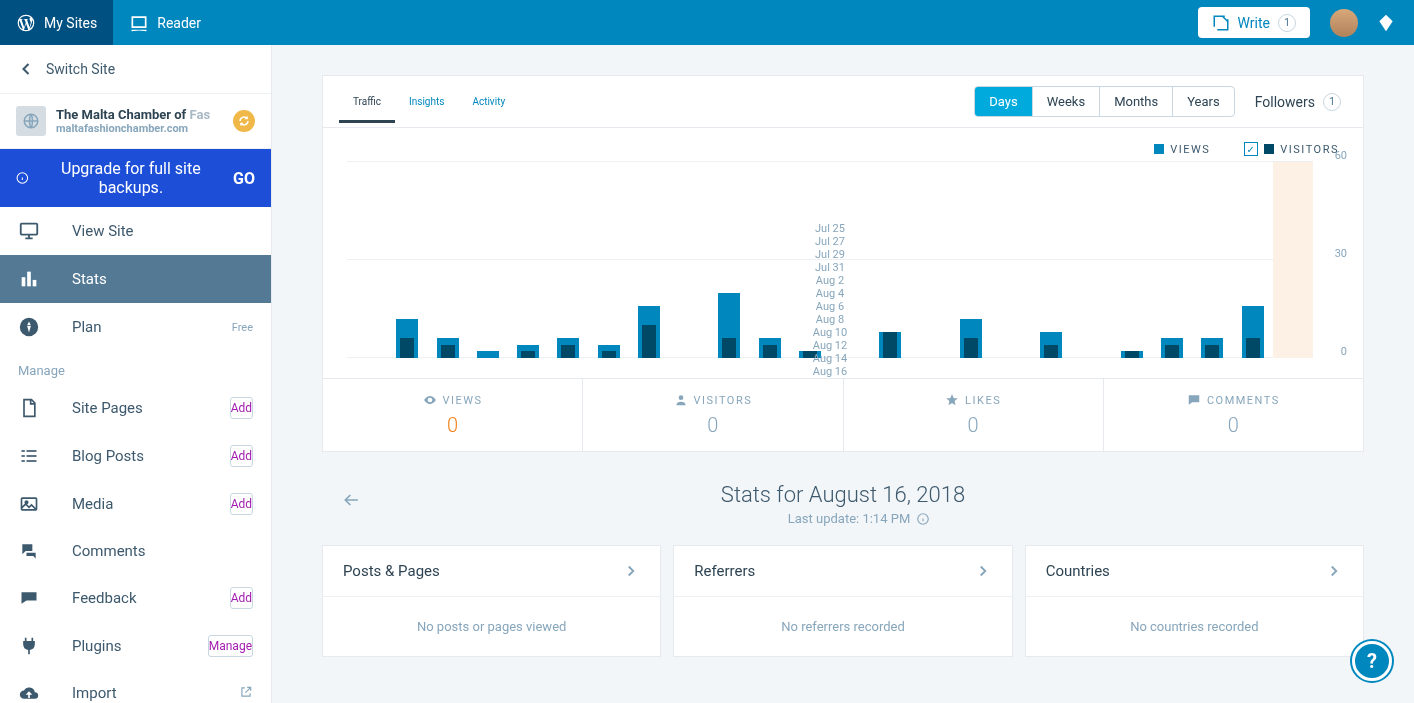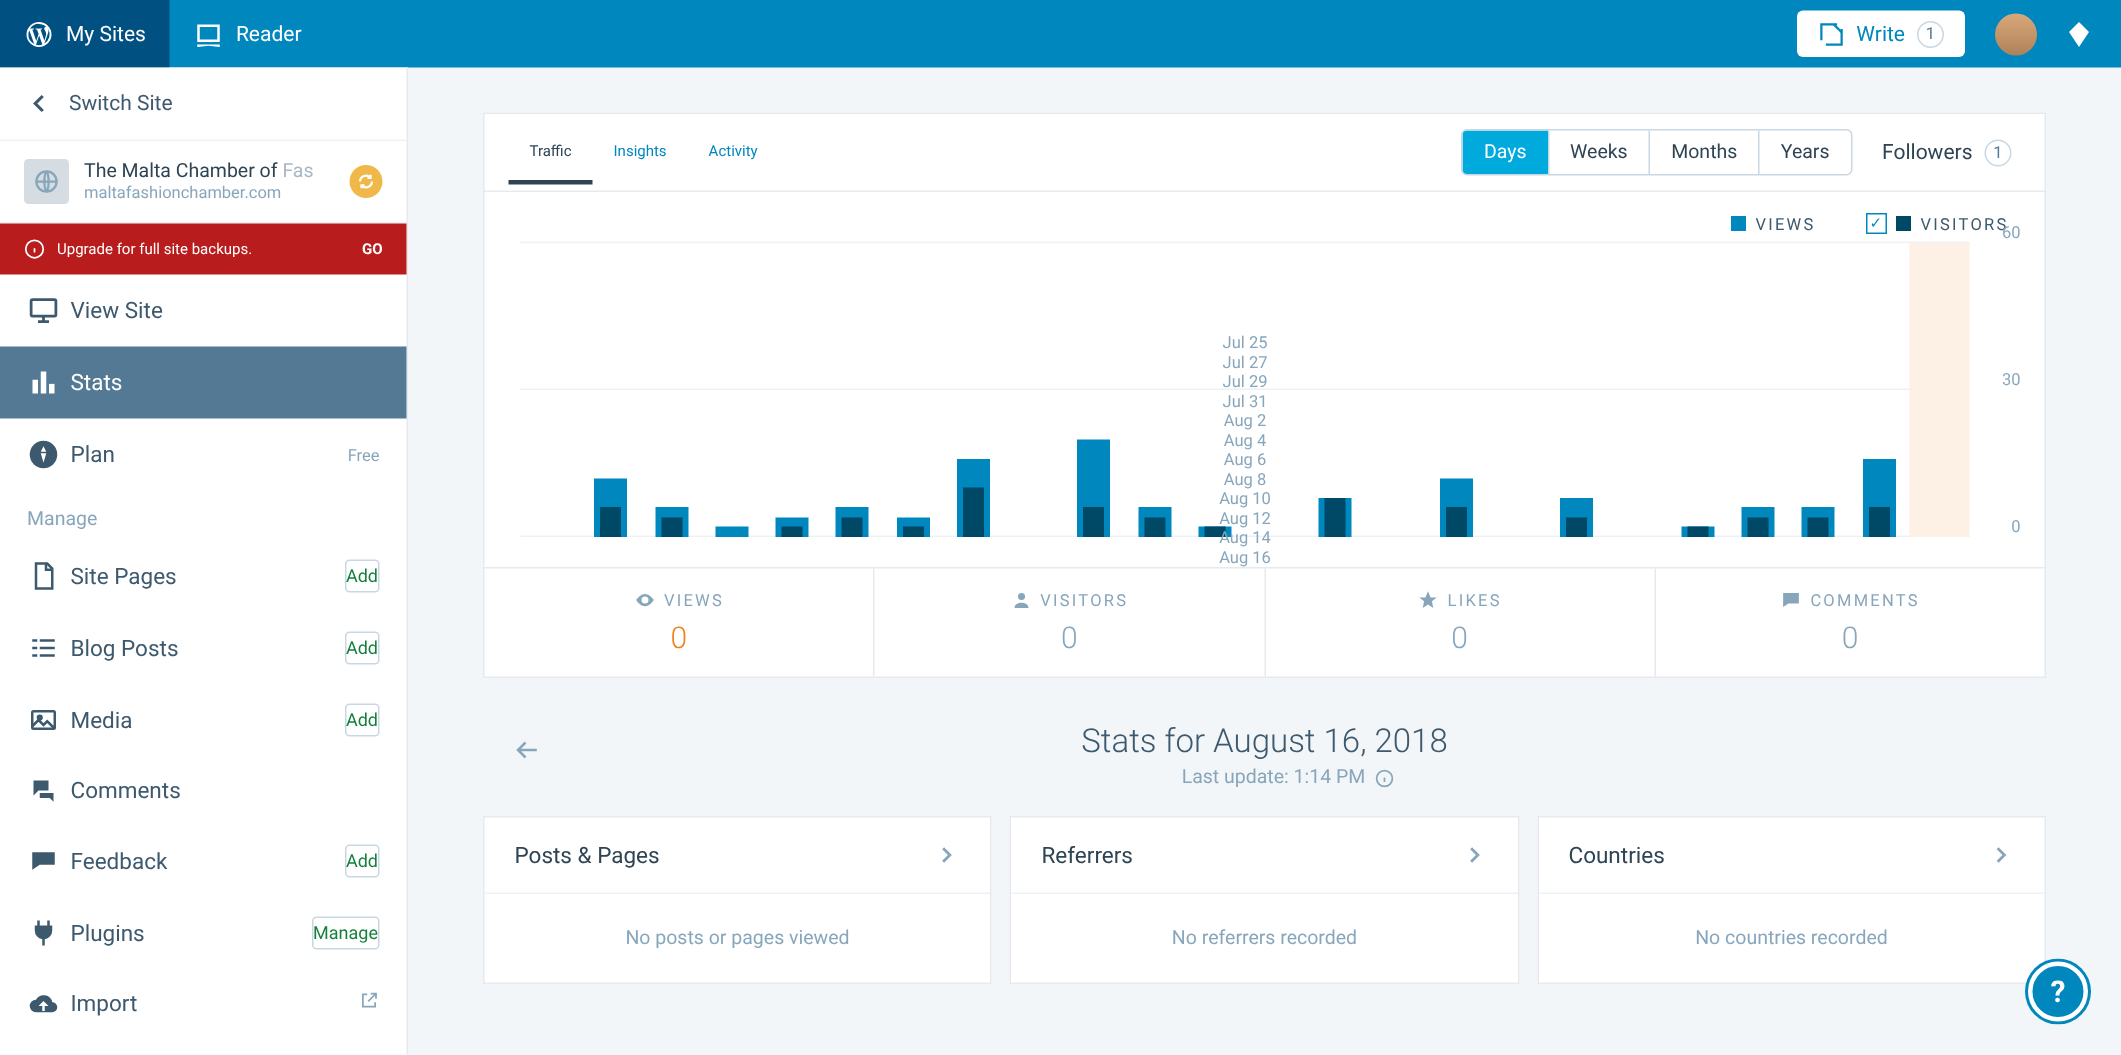--- a/index.html
+++ b/index.html
@@ -11,35 +11,35 @@
 .topnav-item.active { background: #005082; }
 .topbar-spacer { flex: 1; }
 .write-btn { background: #fff; color: #0087be; border-radius: 4px; margin: 7px 10px; padding: 0 14px; height: 31px; display: flex; align-items: center; gap: 8px; font-size: 14px; cursor: pointer; }
 .write-btn .count { border: 1px solid #c8d7e1; border-radius: 50%; width: 18px; height: 18px; display: inline-flex; align-items: center; justify-content: center; font-size: 11px; color: #537994; }
 .avatar { width: 28px; height: 28px; border-radius: 50%; background: linear-gradient(#d8a87a, #b0825a); margin: 0 10px; align-self: center; cursor: pointer; }
 .bell-icon { color: #fff; margin: 0 18px 0 8px; align-self: center; cursor: pointer; width: 20px; }
 
 
 .sidebar { position: absolute; top: 45px; left: 0; bottom: 0; width: 272px; background: #fff; border-right: 1px solid #e6eaee; display: flex; flex-direction: column; font-size: 14px; color: #3d596d; }
 .switch-site { display: flex; align-items: center; padding: 14px 16px; gap: 10px; cursor: pointer; border-bottom: 1px solid #eef1f3; }
-.site-block { display: flex; align-items: center; padding: 12px 16px; gap: 10px; border-bottom: 1px solid #eef1f3; }
+.site-block { display: flex; align-items: center; padding: 12px 16px; gap: 10px; border-bottom: 1px solid #eef1f3; font-weight: bold; }
 .site-avatar { width: 30px; height: 30px; border-radius: 3px; background: #d5dde3; display: flex; align-items: center; justify-content: center; color: #87a6bc; }
 .site-info { flex: 1; overflow: hidden; }
 .site-title { font-size: 13px; white-space: nowrap; overflow: hidden; text-overflow: ellipsis; color: #2e4453; }
 .site-title .fade { color: #a8b8c4; }
 .site-url { font-size: 11px; color: #87a6bc; }
 .sync-badge { width: 22px; height: 22px; border-radius: 50%; background: #f0b849; color: #fff; display: flex; align-items: center; justify-content: center; }
-.upgrade-bar { background: #b91c1c; color: #fff; padding: 10px 16px; font-size: 10px; display: flex; align-items: center; gap: 8px; cursor: pointer; }
+.upgrade-bar { background: #1d4ed8; color: #fff; padding: 10px 16px; font-size: 16px; display: flex; align-items: center; gap: 8px; cursor: pointer; text-align: center; }
 .upgrade-bar .go { margin-left: auto; font-weight: bold; }
-.nav-item { display: flex; align-items: center; padding: 13px 18px; gap: 7px; cursor: pointer; color: #3d596d; }
+.nav-item { display: flex; align-items: center; padding: 13px 18px; gap: 32px; cursor: pointer; color: #3d596d; }
 .nav-item.selected { background: #537994; color: #fff; }
 .nav-item .icon { width: 22px; display: flex; justify-content: center; color: inherit; }
 .nav-item .label { flex: 1; font-size: 15px; }
 .nav-item .badge { font-size: 11px; color: #87a6bc; }
-.nav-item .btn { font-size: 12px; background: #fff; border: 1px solid #c8d7e1; border-radius: 3px; padding: 3px 0; color: #15803d; }
+.nav-item .btn { font-size: 12px; background: #fff; border: 1px solid #c8d7e1; border-radius: 3px; padding: 3px 0; color: #a21caf; }
 .section-head { padding: 12px 18px 6px; font-size: 13px; color: #87a6bc; }
 
 
 .main { position: absolute; left: 272px; right: 0; top: 45px; bottom: 0; overflow: auto; padding: 30px 50px 0; }
 .tabs-card { background: #fff; border: 1px solid #e6eaee; display: flex; align-items: center; padding: 0 16px; }
 .tab { padding: 16px 14px 13px; font-size: 10px; color: #0087be; cursor: pointer; border-bottom: 3px solid transparent; }
 .tab.active { color: #2e4453; border-bottom-color: #2e4453; }
 .tabs-spacer { flex: 1; }
 .range-group { display: flex; border: 1px solid #c8d7e1; border-radius: 4px; overflow: hidden; margin: 10px 0; }
 .range-btn { padding: 7px 14px; font-size: 13px; color: #2e4453; cursor: pointer; border-left: 1px solid #c8d7e1; }

